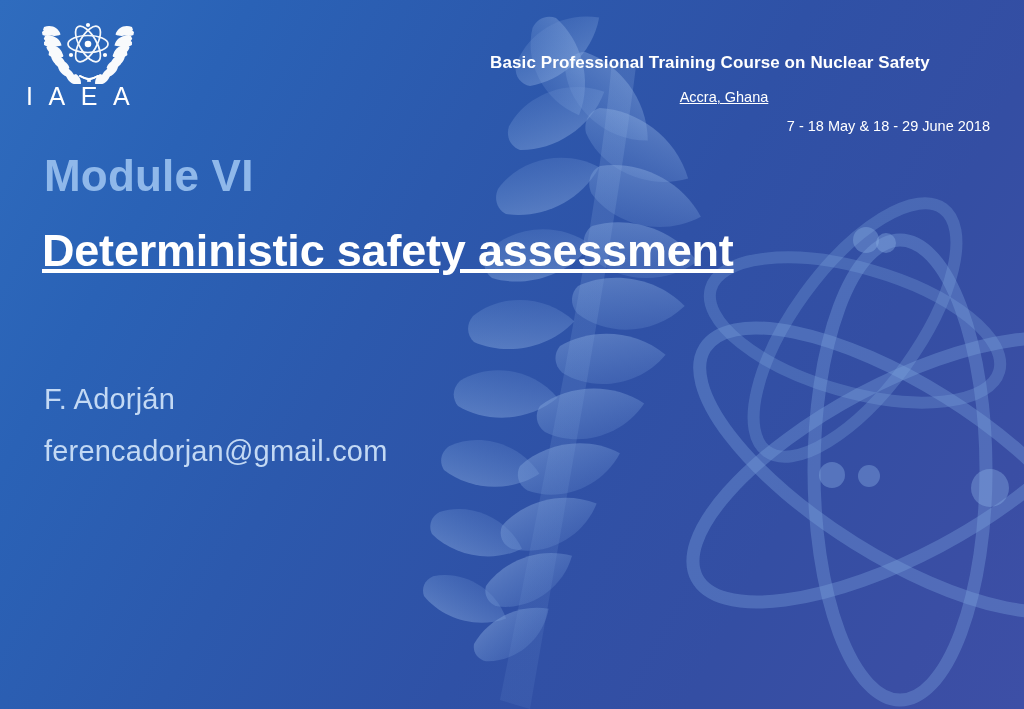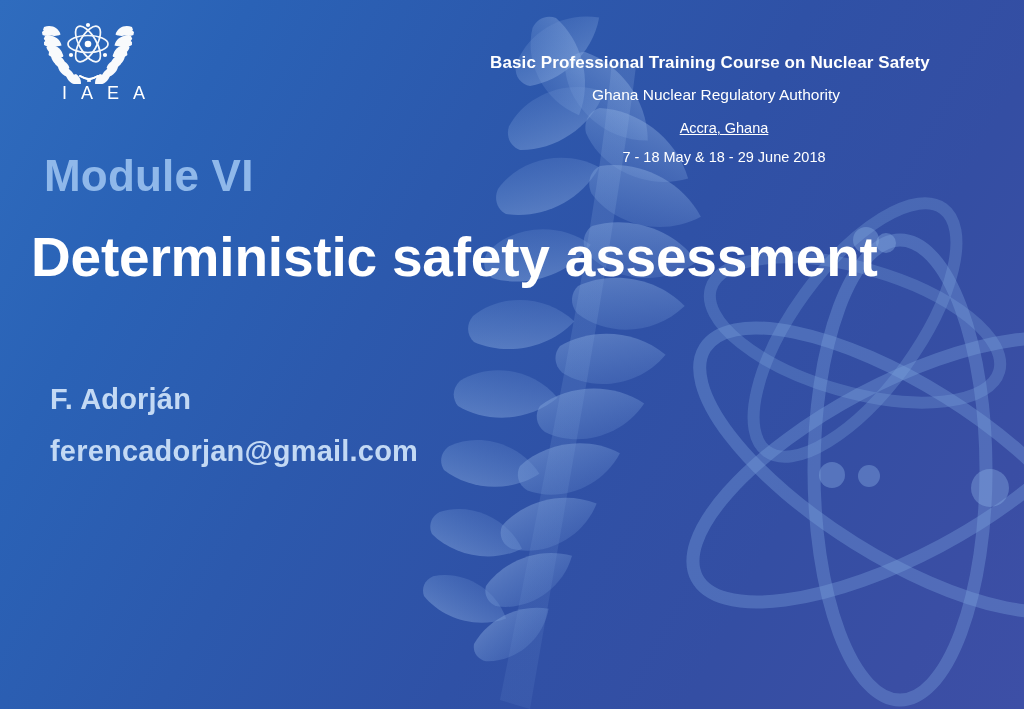--- a/index.html
+++ b/index.html
@@ -45,23 +45,23 @@
     left: 4px;
     top: 0;
     width: 116px;
     height: 70px;
   }
   #logo-word {
     position: absolute;
     left: 0;
     top: 70px;
     width: 124px;
-    text-align: right;
+    text-align: left;
     color: #ffffff;
-    font-size: 18px;
+    font-size: 25px;
     font-weight: 400;
     letter-spacing: 5px;
     line-height: 1;
   }
 
   
   #header {
     position: absolute;
     left: 430px;
     top: 52px;
@@ -89,54 +89,56 @@
     margin-left: 28px;
     color: #f0f5fc;
     text-decoration: underline;
   }
   #h-dates {
     font-size: 14.5px;
     font-weight: 400;
     margin-top: 13px;
     margin-left: 28px;
     color: #f0f5fc;
+    text-align: right;
   }
 
   
   #module {
     position: absolute;
     left: 44px;
     top: 152px;
     color: #8fb8ea;
     font-size: 44px;
     font-weight: bold;
     line-height: 1.1;
     letter-spacing: .2px;
   }
   #title {
     position: absolute;
-    left: 31px;
+    left: 42px;
     top: 224px;
     width: 800px;
     color: #ffffff;
-    font-size: 55px;
+    font-size: 45px;
     font-weight: bold;
     line-height: 1.2;
     letter-spacing: -.2px;
+    text-decoration: underline;
   }
   #title .t-line { display: block; white-space: nowrap; }
 
   #author {
     position: absolute;
-    left: 50px;
+    left: 44px;
     top: 374px;
     width: 560px;
     color: #c3d9f4;
     font-size: 29px;
-    font-weight: bold;
+    font-weight: normal;
     line-height: 1.78;
     letter-spacing: .2px;
   }
   #author .a-line { display: block; white-space: nowrap; }
 </style>
 </head>
 <body>
 
 <div id="slide">
 
@@ -341,21 +343,20 @@
           <path d="M50,62 C 55,64 58,65 60,67"></path>
           <path d="M68,62 C 63,64 60,65 58,67"></path>
         </g>
       </svg>
     </div>
     <div id="logo-word">I A E A</div>
   </div>
 
   <div id="header">
     <div class="h-line" id="h-course">Basic Professional Training Course on Nuclear Safety</div>
-    <div class="h-line" id="h-org">Ghana Nuclear Regulatory Authority</div>
     <div class="h-line" id="h-place">Accra, Ghana</div>
     <div class="h-line" id="h-dates">7 - 18 May &amp; 18 - 29 June 2018</div>
   </div>
 
   <div id="module">Module VI</div>
 
   <div id="title">
     <span class="t-line">Deterministic safety assessment</span>
   </div>
 

